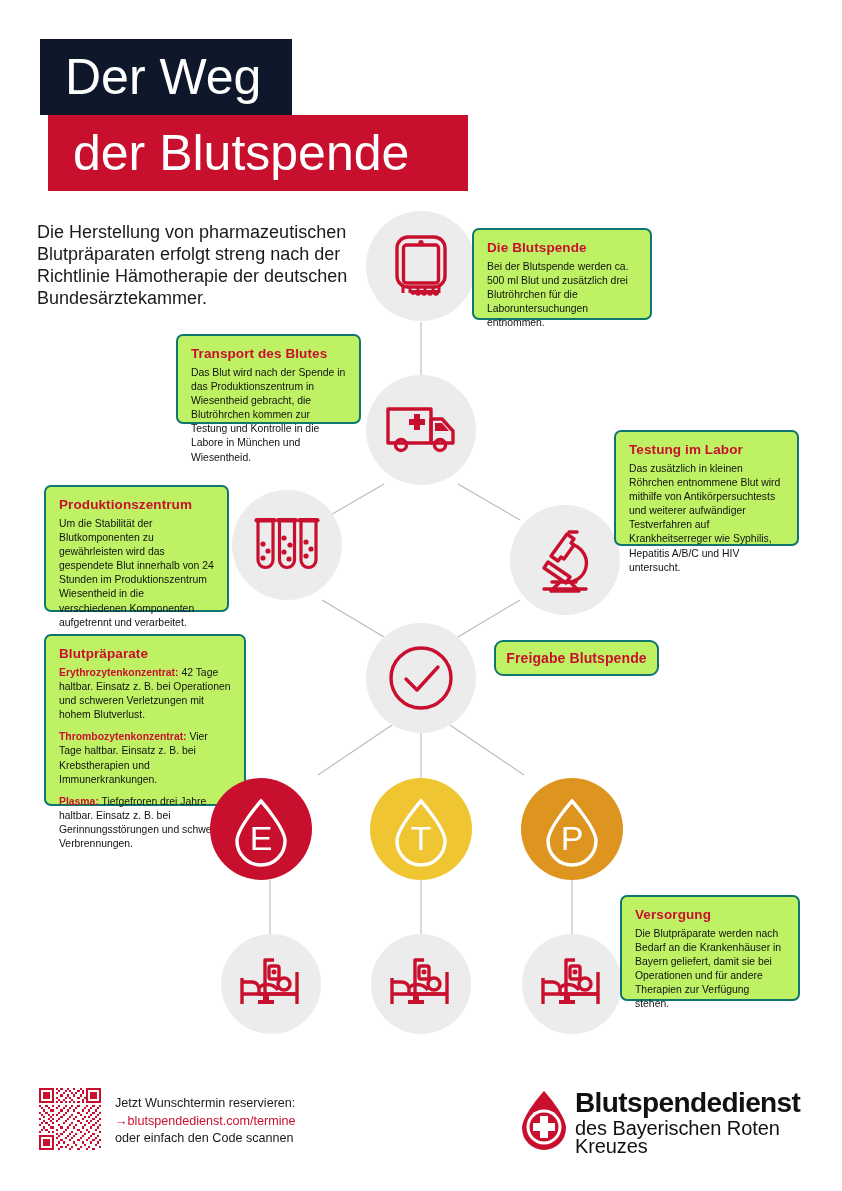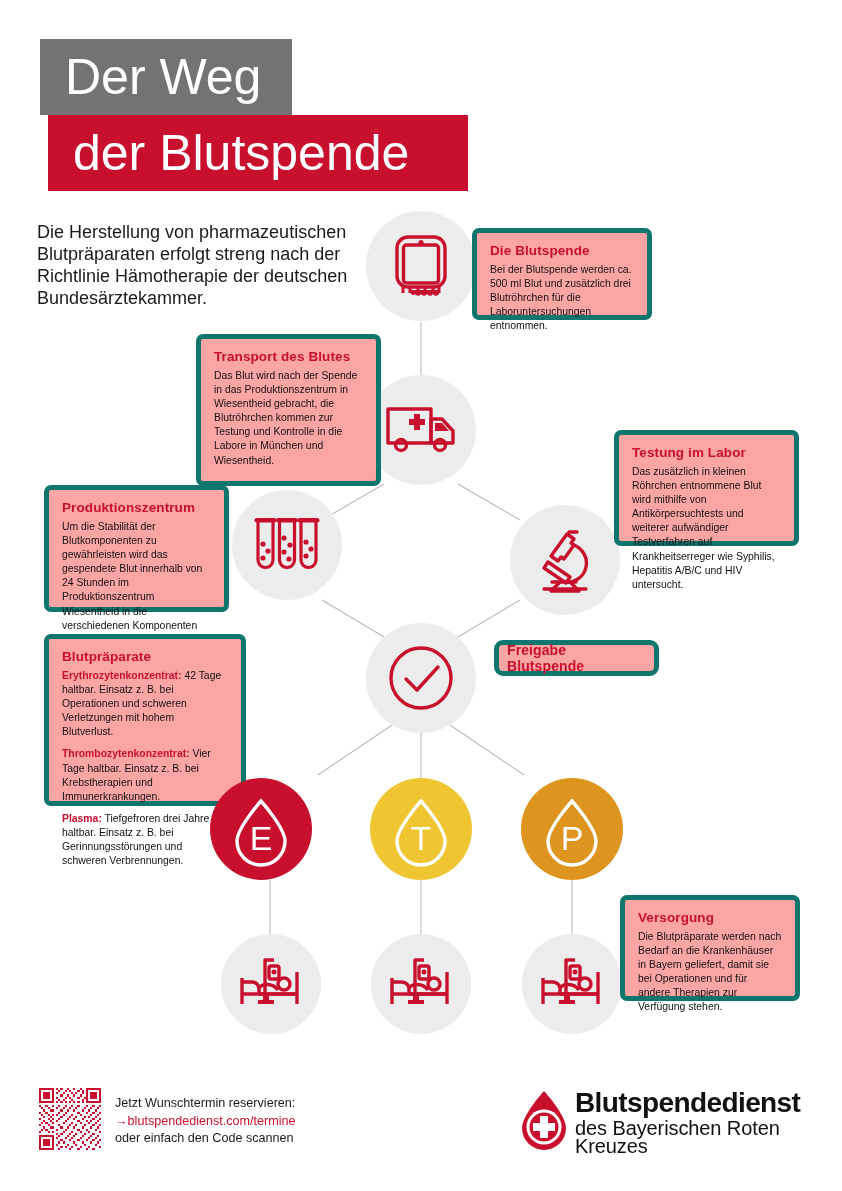--- a/index.html
+++ b/index.html
@@ -7,21 +7,21 @@
     width:842px;height:1191px;position:relative;overflow:hidden;
     font-family:"Liberation Sans","DejaVu Sans",sans-serif;
     color:#1a1a1a;
   }
   .stage{position:absolute;inset:0;}
 
   
   #title-block{position:absolute;left:40px;top:39px;width:420px;height:152px;}
   .title-line1{
     position:absolute;left:0;top:0;width:252px;height:76px;
-    background:#737373;
+    background:#0f172a;
   }
   .title-line2{
     position:absolute;left:0;top:76px;width:420px;height:76px;
     background:#C8102E;
     margin-left:8px;
   }
   .title-line1 span,.title-line2 span{
     position:absolute;left:25px;color:#fff;font-size:50px;line-height:76px;
     font-weight:400;white-space:nowrap;
   }
@@ -38,21 +38,21 @@
 
   
   .node{
     position:absolute;border-radius:50%;
     display:flex;align-items:center;justify-content:center;
   }
   .node-gray{background:#ECECEC;}
 
   
   .box{
-    position:absolute;background:#fca5a5;border:5px solid #0f766e;border-radius:7px;
+    position:absolute;background:#bef264;border:2px solid #0f766e;border-radius:7px;
     box-sizing:border-box;padding:10px 13px 11px 13px;
   }
   .box h3{
     margin:0 0 5px 0;color:#C8102E;font-size:13.5px;font-weight:bold;
     letter-spacing:.1px;
   }
   .box p{
     margin:0;font-size:10.4px;line-height:14.1px;color:#111;
   }
   .box p + p{margin-top:8px;}
@@ -149,21 +149,21 @@
         <path d="M50 18h7l7 8h-14z" fill="#C8102E" stroke="none"></path>
       </g>
       <g fill="none" stroke="#C8102E" stroke-width="3.4">
         <circle cx="16" cy="40" r="5.5"></circle>
         <circle cx="55" cy="40" r="5.5"></circle>
       </g>
       <path d="M29 9h6v5h5v6h-5v5h-6v-5h-5v-6h5z" fill="#C8102E"></path>
     </svg>
   </div>
 
-  <div class="box" style="left:196px;top:334px;width:185px;height:152px;">
+  <div class="box" style="left:176px;top:334px;width:185px;height:90px;">
     <h3>Transport des Blutes</h3>
     <p>Das Blut wird nach der Spende in das Produktionszentrum in Wiesentheid gebracht, die Blutröhrchen kommen zur Testung und Kontrolle in die Labore in München und Wiesentheid.</p>
   </div>
 
   <div class="node node-gray" style="left:510px;top:505px;width:110px;height:110px;">
     <svg width="66" height="66" viewBox="0 0 66 66">
       <g fill="none" stroke="#C8102E" stroke-width="3.4" stroke-linejoin="round" stroke-linecap="round">
         <path d="M35 7l7 5-3 4 3 2-10 14-3-2-3 4-7-5z"></path>
         <path d="M37 5h8"></path>
         <path d="M42 18c9 4 14 13 12 22-2 10-11 16-21 15"></path>

